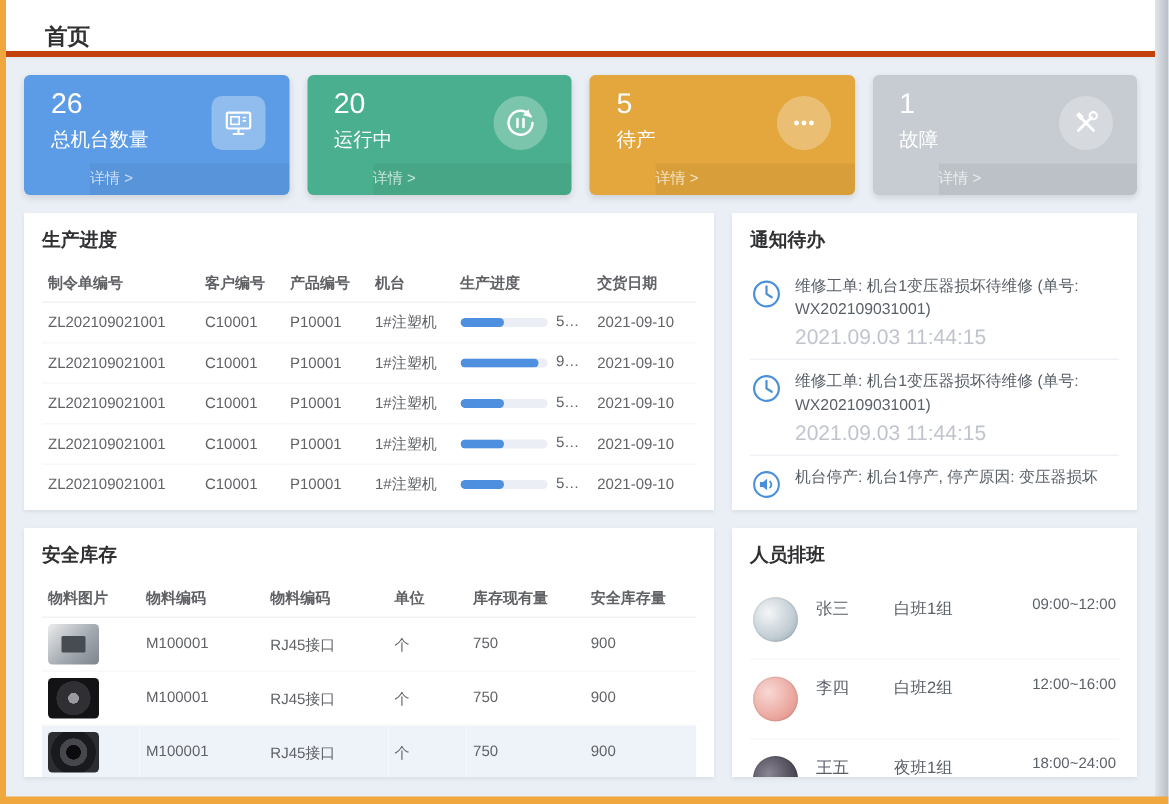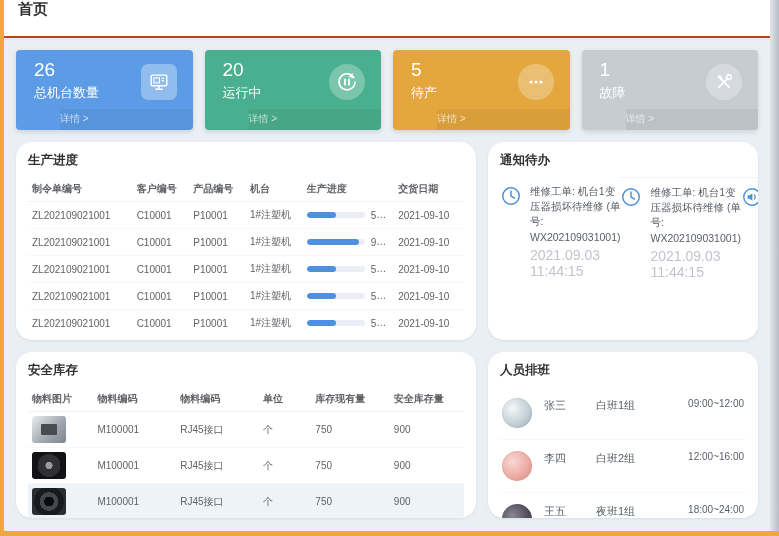--- a/index.html
+++ b/index.html
@@ -14,22 +14,22 @@
   }
   
   .edge-left  { position:absolute; left:0; top:0; width:4px; height:100%; background:#f0a73e; z-index:50; }
   .edge-bottom{ position:absolute; left:0; bottom:0; width:100%; height:5px; background:#f0a73e; z-index:49; }
   .edge-right { position:absolute; right:0; top:0; width:9px; height:100%;
                 background:linear-gradient(to right,#e2e6eb,#b7bdc5); z-index:48; }
 
   .shell { position:absolute; left:4px; top:0; right:9px; bottom:5px; }
 
   .topbar {
-    height: 38px; background:#ffffff; border-bottom:2px solid #c2410c;
-    display:flex; align-items:flex-start; padding:0 14px;
+    height: 38px; background:#ffffff; border-bottom:4px solid #c2410c;
+    display:flex; align-items:flex-end; padding:0 26px;
     box-shadow: 0 1px 2px rgba(0,0,0,0.04);
   }
   .topbar-title { font-size:15px; font-weight:600; color:#303133; }
 
   .main { padding: 12px 12px 0 12px; }
 
   
   .cards { display:flex; gap:12px; }
   .card {
     flex:1; height:80px; border-radius:4px; color:#fff;
@@ -54,21 +54,21 @@
     background:rgba(0,0,0,0.05); padding:3px 0 4px; cursor:pointer;margin-left:44px;
   }
 
   
   .grid {
     margin-top:12px;
     display:grid; grid-template-columns: 1fr 270px; grid-template-rows: 198px 166px;
     gap:12px;
   }
   .panel {
-    background:#fff; border-radius:16px; padding:10px 12px;
+    background:#fff; border-radius:0; padding:10px 12px;
     box-shadow:0 1px 3px rgba(0,0,0,0.07); overflow:hidden;
   }
   .panel-title { font-size:12.5px; font-weight:600; color:#303133; margin-bottom:8px; }
 
   
   table.tbl { width:100%; border-collapse:collapse; table-layout:fixed; }
   .tbl th {
     font-size:10px; color:#606266; font-weight:700; text-align:left;
     padding:5px 4px; border-bottom:1px solid #f0f2f5; white-space:nowrap;
   }
@@ -103,21 +103,21 @@
     background:#474c52; border-radius:1px;
   }
   .mat-img[data-kind="connector"] {
     background:radial-gradient(circle at 50% 50%, #9a9aa0 0 16%, #2f2f34 17% 52%, #131316 53%);
   }
   .mat-img[data-kind="speaker"] {
     background:radial-gradient(circle at 50% 50%, #0b0b0d 0 22%, #45474d 23% 42%, #191a1d 43% 68%, #2b2d31 69%);
   }
 
   
-  .notif-list { display:flex; flex-direction:row; }
+  .notif-list { display:flex; flex-direction:column; }
   .notif-item { display:flex; gap:8px; padding:7px 0; cursor:pointer; }
   .notif-item + .notif-item { border-top:1px solid #f0f2f5; }
   .notif-icon { flex:0 0 22px; height:22px; margin-top:1px; }
   .notif-text { font-size:10.5px; color:#5a6068; line-height:1.45; }
   .notif-time { font-size:14px; color:#c0c4cc; margin-top:2px; }
   .notif-time:empty { display:none; }
 
   
   .sched-list { display:flex; flex-direction:column; }
   .sched-row { display:flex; padding:11px 2px; }

